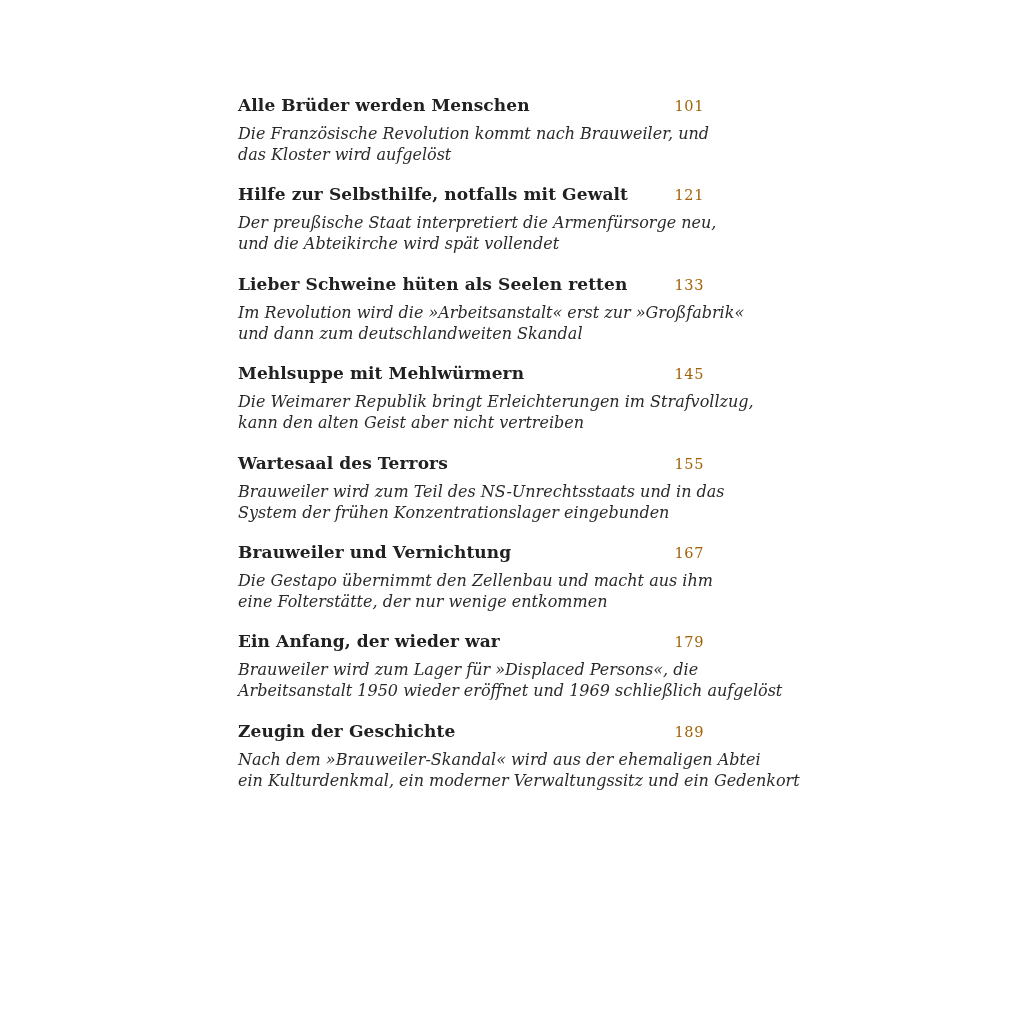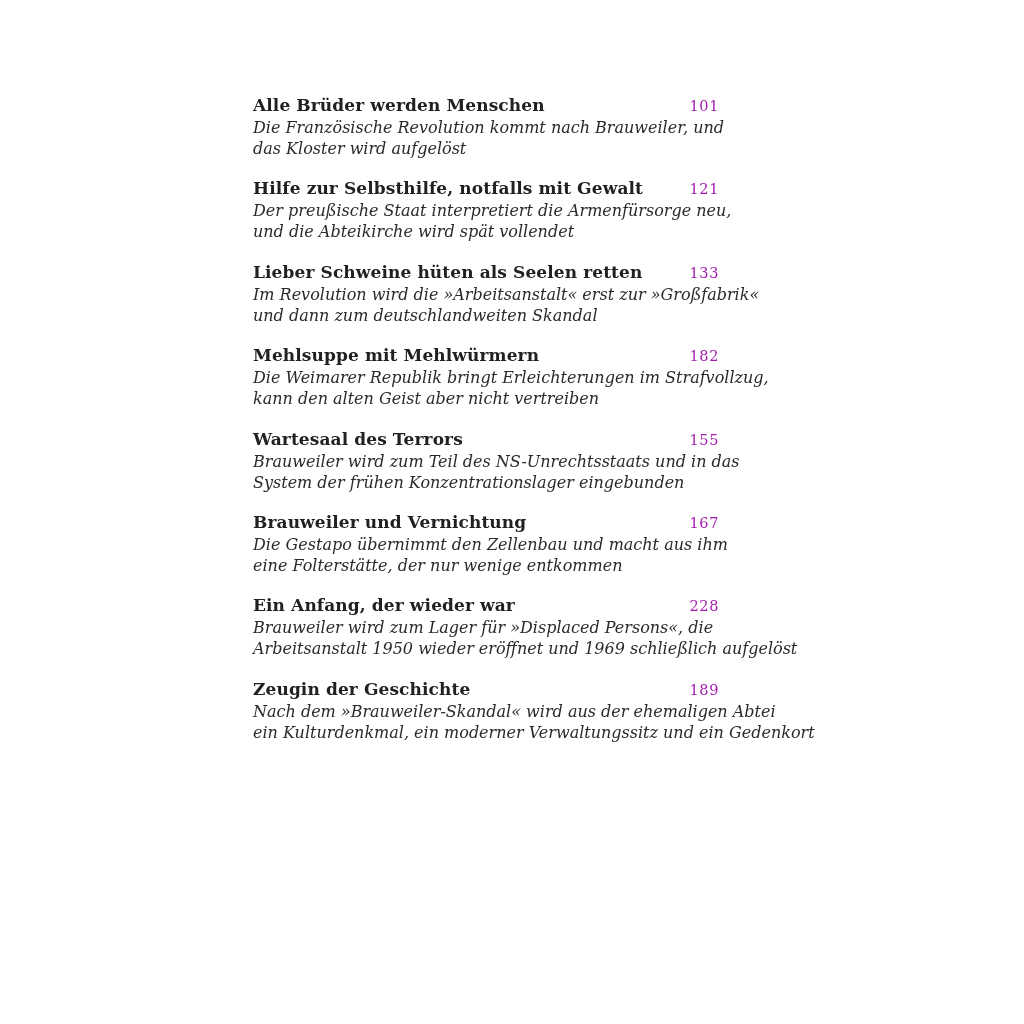--- a/index.html
+++ b/index.html
@@ -11,21 +11,21 @@
     height: 1024px;
     background: #ffffff;
     font-family: "DejaVu Serif", serif;
     color: #232323;
     overflow: hidden;
     position: relative;
     -webkit-font-smoothing: antialiased;
   }
   .toc {
     position: absolute;
-    left: 253px;
+    left: 238px;
     top: 95px;
     width: 466px;
   }
   .entry {
     margin-bottom: 19.4px;
   }
   .title-row {
     display: flex;
     justify-content: space-between;
     align-items: baseline;
@@ -33,31 +33,32 @@
   }
   .entry-title {
     font-weight: 700;
     font-size: 17px;
     color: #212121;
     letter-spacing: 0.1px;
     white-space: nowrap;
   }
   .entry-page {
     font-size: 14.5px;
-    color: #a21caf;
+    color: #a16207;
     letter-spacing: 0.6px;
     font-feature-settings: "onum" 1;
     font-variant-numeric: oldstyle-nums;
   }
   .entry-subtitle {
     font-style: italic;
     font-size: 16px;
     line-height: 21px;
     color: #2a2a2a;
     white-space: pre;
+    margin-top: 6px;
   }
 </style>
 </head>
 <body>
 
 <div class="toc">
 
   <div class="entry">
     <div class="title-row">
       <span class="entry-title">Alle Brüder werden Menschen</span>
@@ -82,21 +83,21 @@
       <span class="entry-title">Lieber Schweine hüten als Seelen retten</span>
       <span class="entry-page">133</span>
     </div>
     <div class="entry-subtitle">Im Revolution wird die »Arbeitsanstalt« erst zur »Großfabrik«
 und dann zum deutschlandweiten Skandal</div>
   </div>
 
   <div class="entry">
     <div class="title-row">
       <span class="entry-title">Mehlsuppe mit Mehlwürmern</span>
-      <span class="entry-page">182</span>
+      <span class="entry-page">145</span>
     </div>
     <div class="entry-subtitle">Die Weimarer Republik bringt Erleichterungen im Strafvollzug,
 kann den alten Geist aber nicht vertreiben</div>
   </div>
 
   <div class="entry">
     <div class="title-row">
       <span class="entry-title">Wartesaal des Terrors</span>
       <span class="entry-page">155</span>
     </div>
@@ -109,21 +110,21 @@
       <span class="entry-title">Brauweiler und Vernichtung</span>
       <span class="entry-page">167</span>
     </div>
     <div class="entry-subtitle">Die Gestapo übernimmt den Zellenbau und macht aus ihm
 eine Folterstätte, der nur wenige entkommen</div>
   </div>
 
   <div class="entry">
     <div class="title-row">
       <span class="entry-title">Ein Anfang, der wieder war</span>
-      <span class="entry-page">228</span>
+      <span class="entry-page">179</span>
     </div>
     <div class="entry-subtitle">Brauweiler wird zum Lager für »Displaced Persons«, die
 Arbeitsanstalt 1950 wieder eröffnet und 1969 schließlich aufgelöst</div>
   </div>
 
   <div class="entry">
     <div class="title-row">
       <span class="entry-title">Zeugin der Geschichte</span>
       <span class="entry-page">189</span>
     </div>

